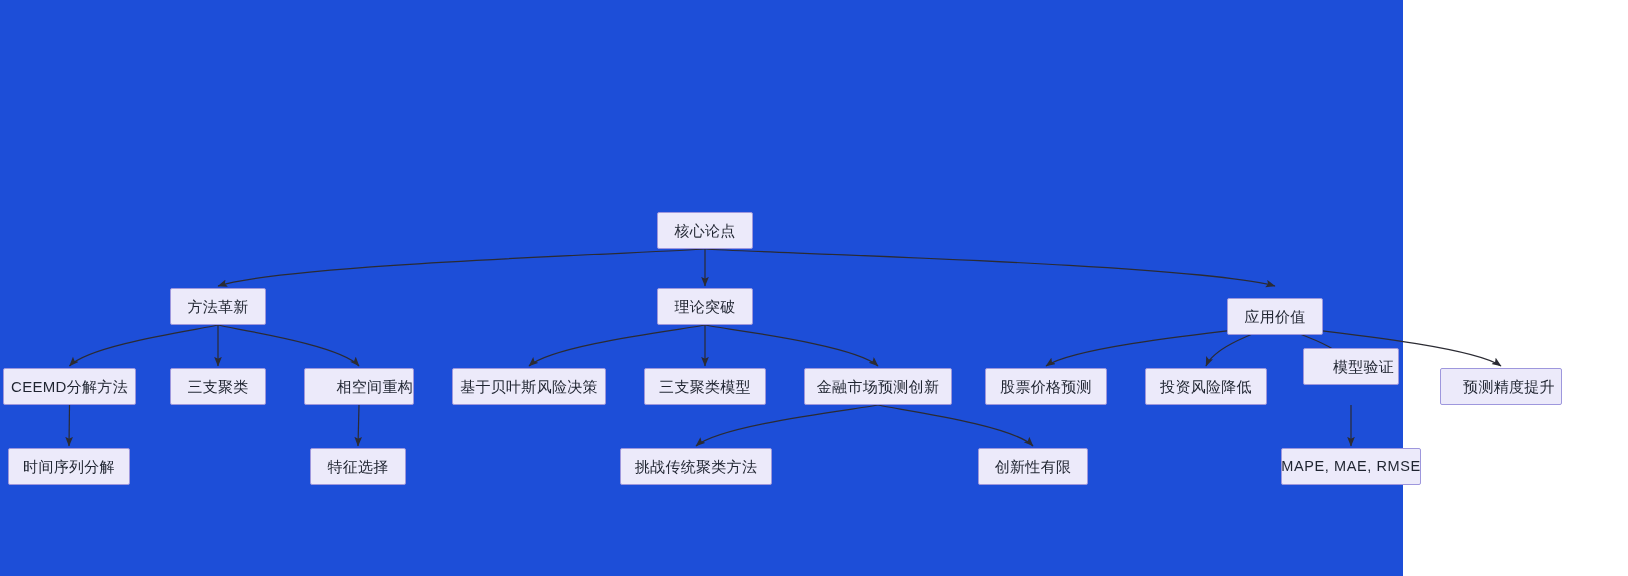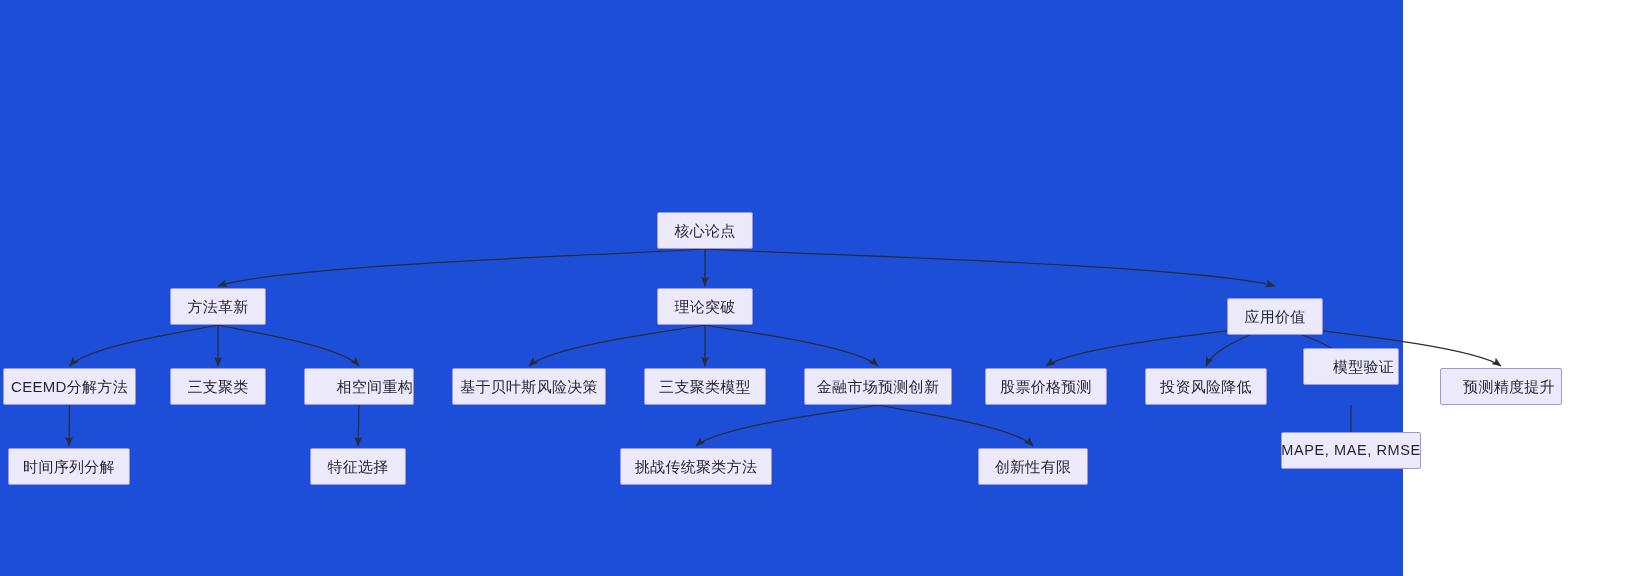--- a/index.html
+++ b/index.html
@@ -104,17 +104,17 @@
       </div>
       <div class="node" style="left: 310px; top: 448px; width: 96px; height: 37px;">
         <span>特征选择</span>
       </div>
       <div class="node" style="left: 620px; top: 448px; width: 152px; height: 37px;">
         <span>挑战传统聚类方法</span>
       </div>
       <div class="node" style="left: 978px; top: 448px; width: 110px; height: 37px;">
         <span>创新性有限</span>
       </div>
-      <div class="node latin" style="left: 1281px; top: 432px; width: 140px; height: 37px; justify-content: center;">
+      <div class="node latin" style="left: 1281px; top: 448px; width: 140px; height: 37px; justify-content: center;">
         <span>MAPE, MAE, RMSE</span>
       </div>
     </div>
 </div>
 
 </body></html>

